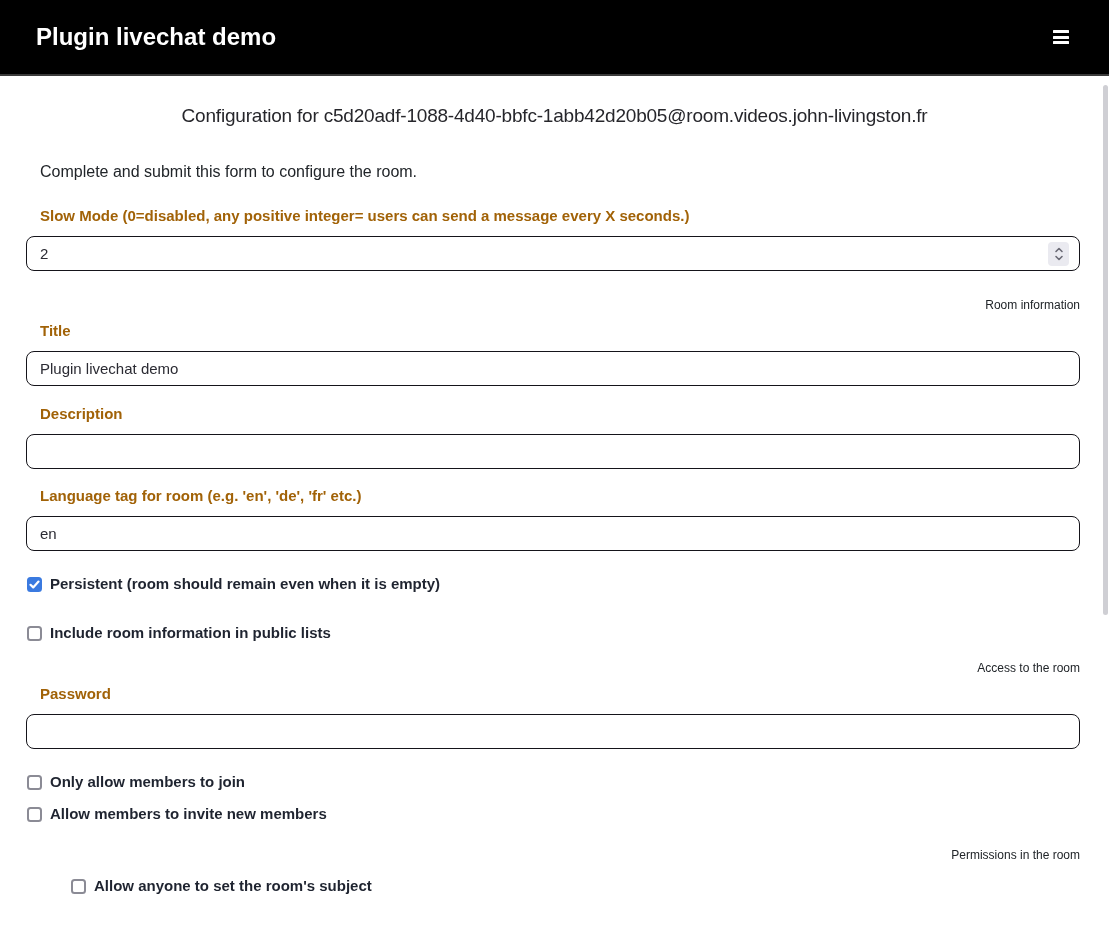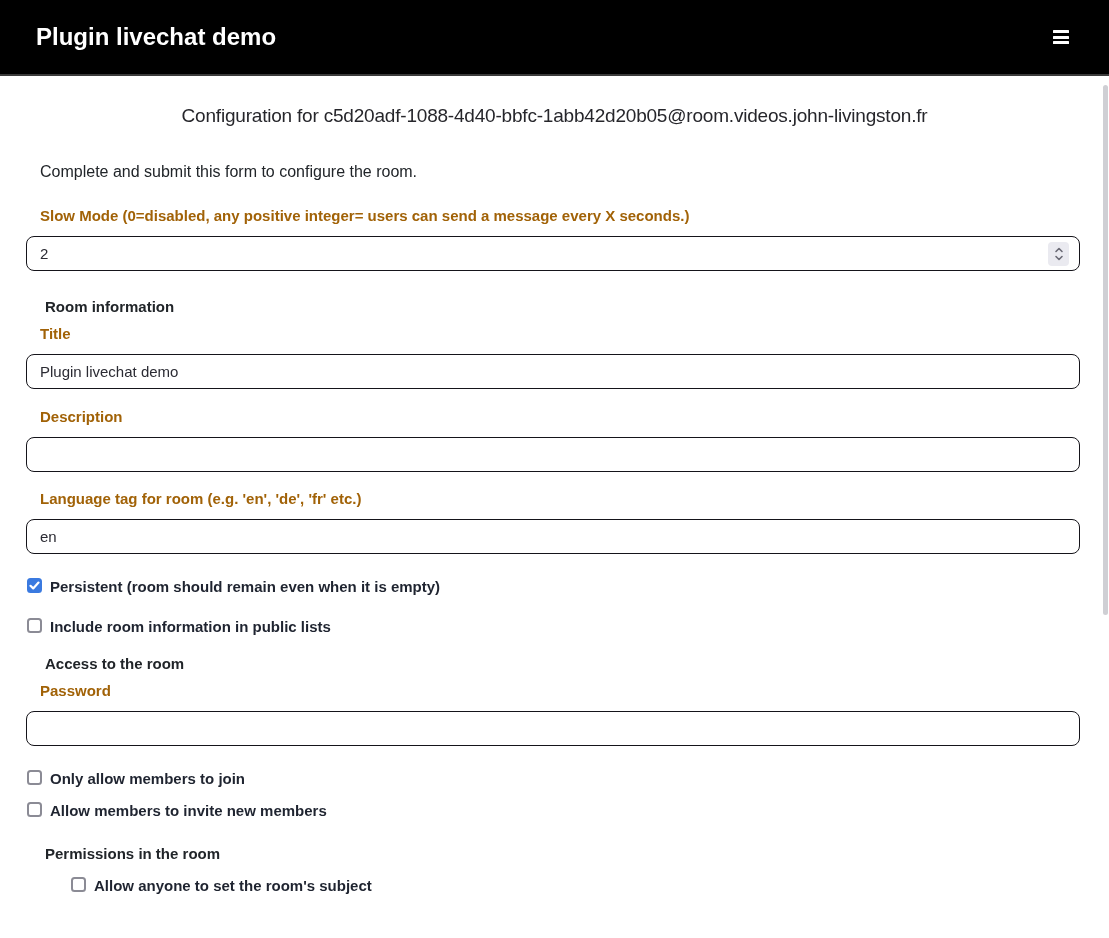--- a/index.html
+++ b/index.html
@@ -60,30 +60,30 @@
   }
 
   .stepper {
     position: absolute; right: 11px; top: 50%; transform: translateY(-50%);
     width: 21px; height: 24px; background: #eaeaf0; border-radius: 4px;
     display: flex; align-items: center; justify-content: center; cursor: pointer;
   }
   .stepper svg { display: block; }
 
   .section-label {
-    margin: 27px 0 0 19px; font-size: 15px; font-weight: 700; color: #212529;
+    margin: 27px 0 0 19px; font-size: 12px; font-weight: 400; color: #212529; text-align: right;
   }
   [data-name="section-access"]      { margin-top: 20px; }
   [data-name="section-permissions"] { margin-top: 26px; }
 
   .cb-row {
-    display: flex; align-items: flex-start; gap: 8px;
+    display: flex; align-items: flex-end; gap: 8px;
     margin: 24px 0 0 1px; cursor: default;
   }
-  [data-name="checkbox-row-public-lists"]  { margin-top: 23px; }
+  [data-name="checkbox-row-public-lists"]  { margin-top: 32px; }
   [data-name="checkbox-row-allow-invites"] { margin-top: 15px; }
   [data-name="checkbox-row-subject"]       { margin-top: 15px; padding-left: 44px; }
   .cb {
     width: 15px; height: 15px; flex: none;
     border: 2px solid #8b8b95; border-radius: 3.5px; background: #ffffff;
     display: flex; align-items: center; justify-content: center;
   }
   .cb.checked { background: #3a7ae0; border-color: #3a7ae0; }
   .cb svg { display: none; }
   .cb.checked svg { display: block; }

